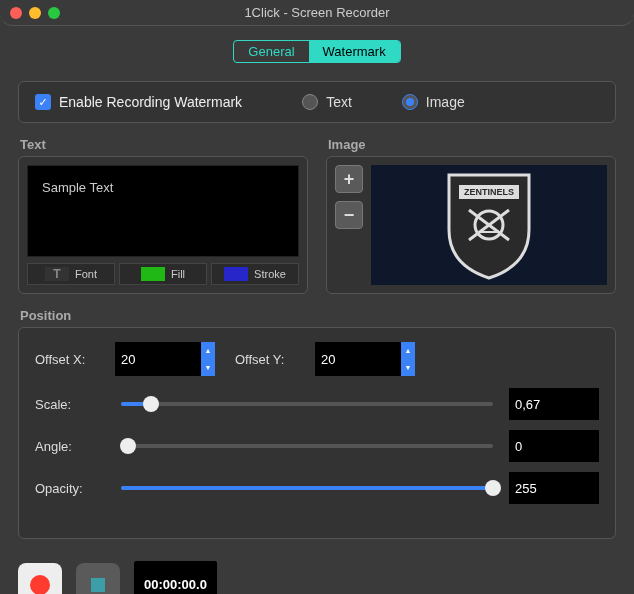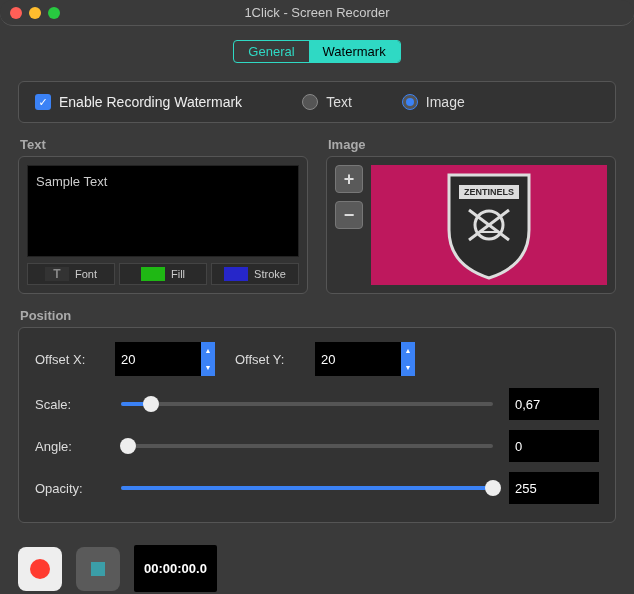--- a/index.html
+++ b/index.html
@@ -31,32 +31,32 @@
 .radio { width: 16px; height: 16px; border-radius: 50%; border: 1px solid #888; background: #555; display: flex; align-items: center; justify-content: center; }
 .radio.sel { border-color: #3b82f6; }
 .radio.sel::after { content: ""; width: 8px; height: 8px; border-radius: 50%; background: #3b82f6; }
 
 .section-label { font-size: 13px; color: #aaa; margin: 14px 0 4px 2px; font-weight: 600; }
 
 .two-col { display: flex; gap: 18px; }
 .col { flex: 1; }
 
 .text-panel { background: #333; border: 1px solid #555; border-radius: 6px; padding: 8px; height: 138px; display: flex; flex-direction: column; }
-.text-area { flex: 1; background: #000; border: 1px solid #222; padding: 8px; font-size: 13px; color: #ccc; margin-bottom: 6px; }
+.text-area { flex: 1; background: #000; border: 1px solid #222; padding: 14px; font-size: 13px; color: #ccc; margin-bottom: 6px; }
 .text-btns { display: flex; gap: 4px; }
 .tbtn { flex: 1; height: 22px; display: flex; align-items: center; justify-content: center; font-size: 11px; color: #ccc; border: 1px solid #444; background: #2a2a2a; gap: 6px; }
 .swatch { width: 24px; height: 14px; }
 .swatch.t { background: #333; color: #888; font-size: 12px; font-weight: bold; display:flex; align-items:center; justify-content:center; }
 .swatch.green { background: #1fb814; }
 .swatch.blue { background: #2626c9; }
 
 .img-panel { background: #333; border: 1px solid #555; border-radius: 6px; padding: 8px; height: 138px; display: flex; gap: 8px; }
 .img-btns { display: flex; flex-direction: column; gap: 8px; }
 .sqbtn { width: 28px; height: 28px; background: #5a5a5a; border: 1px solid #777; border-radius: 4px; display: flex; align-items: center; justify-content: center; color: #ddd; font-size: 18px; font-weight: bold; }
-.preview { flex: 1; background: #be185d; display: flex; align-items: center; justify-content: center; text-align: center; }
+.preview { flex: 1; background: #0f172a; display: flex; align-items: center; justify-content: center; text-align: center; }
 .shield { width: 100px; height: 110px; position: relative; }
 
 .pos-panel { background: #333; border: 1px solid #555; border-radius: 6px; padding: 14px 16px 18px; margin-top: 4px; }
 .pos-row { display: flex; align-items: center; margin-bottom: 12px; gap: 10px; }
 .pos-label { width: 70px; font-size: 13px; color: #ddd; }
 .num-input { width: 100px; height: 34px; background: #000; color: #fff; font-size: 13px; padding: 0 6px; display: flex; align-items: center; position: relative; }
 .stepper { position: absolute; right: 0; top: 0; bottom: 0; width: 14px; background: #3b82f6; display: flex; flex-direction: column; }
 .stepper span { flex: 1; display: flex; align-items: center; justify-content: center; color: white; font-size: 7px; }
 
 .slider-row { display: flex; align-items: center; margin-bottom: 10px; gap: 10px; }
@@ -190,21 +190,21 @@
 
     <div class="slider-row">
       <span class="pos-label">Angle:</span>
       <div class="slider-track">
         <div class="slider-fill" style="width:0%"></div>
         <div class="slider-thumb" style="left:2%"></div>
       </div>
       <div class="val-box">0</div>
     </div>
 
-    <div class="slider-row" style="margin-bottom:0">
+    <div class="slider-row" style="margin-bottom:16px">
       <span class="pos-label">Opacity:</span>
       <div class="slider-track">
         <div class="slider-fill" style="width:100%"></div>
         <div class="slider-thumb" style="left:100%"></div>
       </div>
       <div class="val-box">255</div>
     </div>
   </div>
 
 </div>

